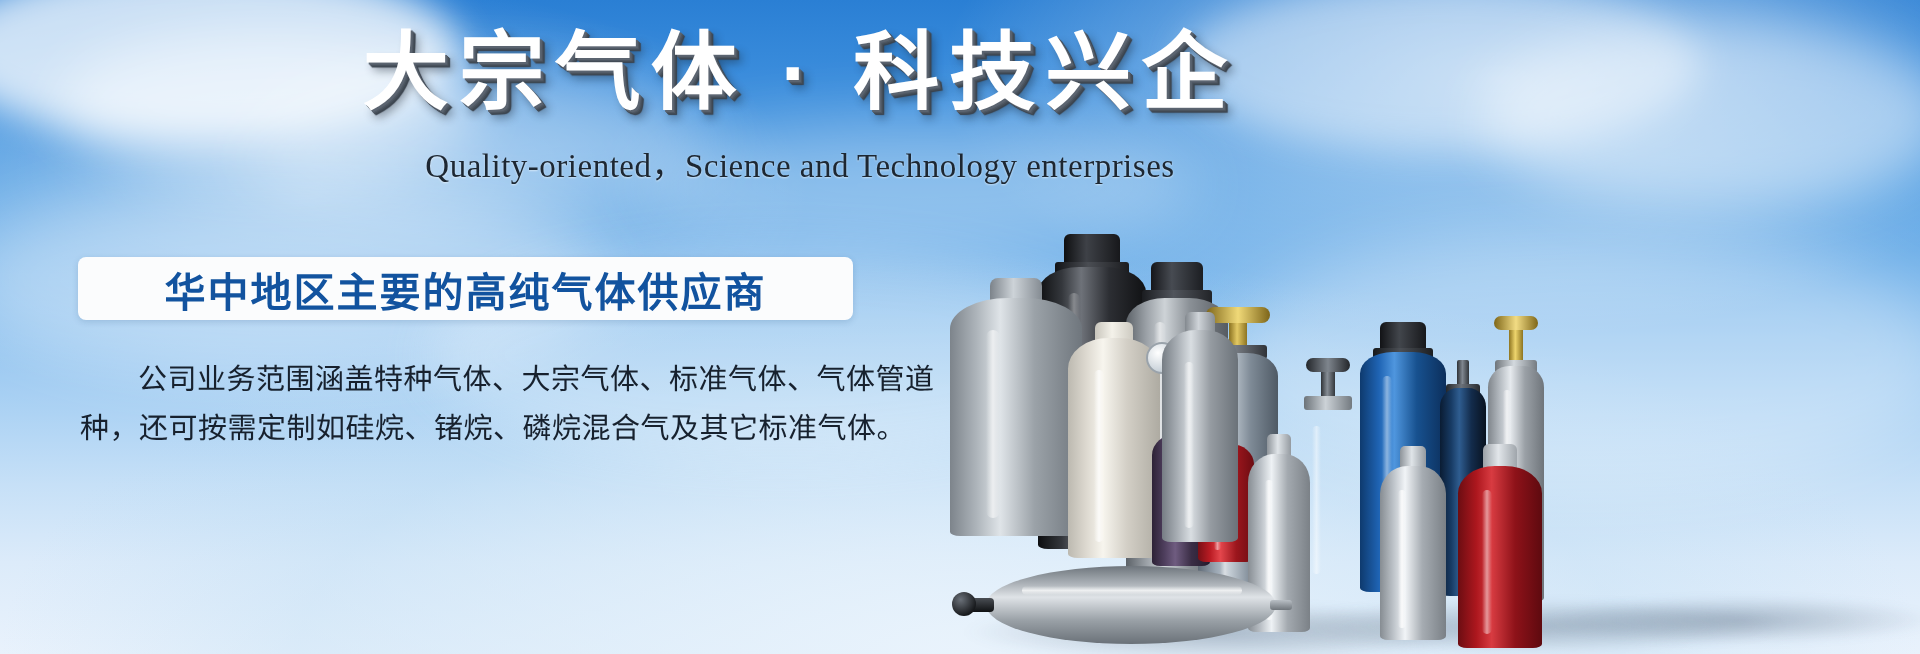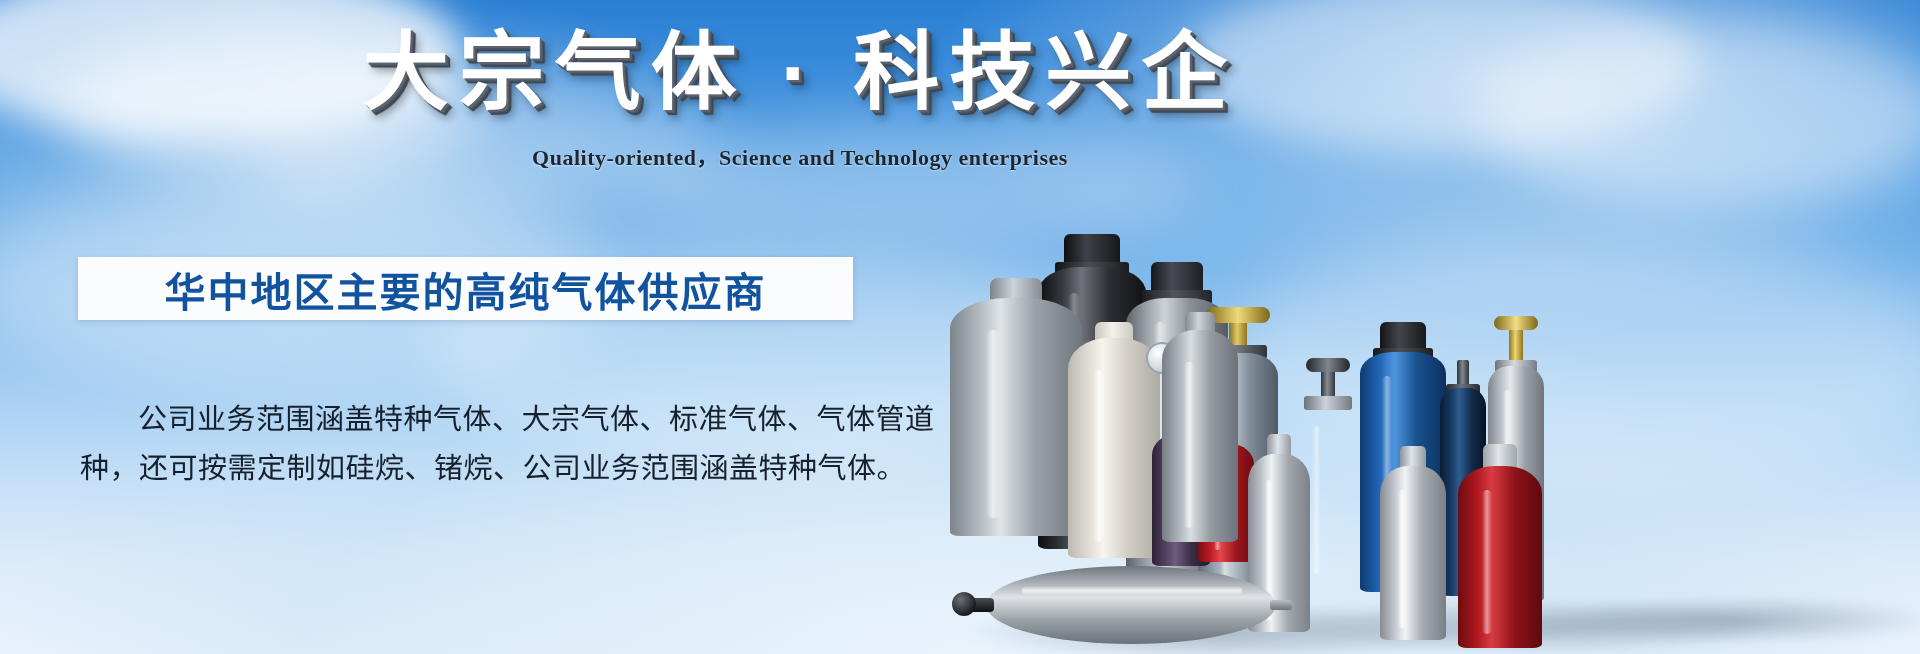--- a/index.html
+++ b/index.html
@@ -51,57 +51,57 @@
       4px 4px 0 #434c56,
       5px 5px 1px #3a424c,
       7px 8px 10px rgba(20,30,45,0.45);
   }
   .subhead{
     position:absolute;
     left:320px; top:139px;
     width:960px;
     text-align:center;
     font-family:"Liberation Serif","DejaVu Serif",serif;
-    font-weight:700;
-    font-size:22px;
+    font-weight:400;
+    font-size:33px;
     letter-spacing:0.5px;
     color:#1d2732;
     white-space:nowrap;
     text-shadow:0 1px 2px rgba(255,255,255,0.55);
   }
 
   .highlight-box{
     position:absolute;
     left:78px; top:257px;
     width:775px; height:63px;
     background:#fbfcfd;
     box-shadow:0 2px 6px rgba(30,70,120,0.18);
     display:flex;
     align-items:center;
     justify-content:center;
+    border-radius:8px;
   }
   .highlight-box .hl-text{
     font-family:"Liberation Sans","DejaVu Sans",sans-serif;
     font-weight:700;
     font-size:41px;
     letter-spacing:2px;
     color:#12539f;
     white-space:nowrap;
   }
 
   .paragraph{
     position:absolute;
     left:80px; top:355px;
     width:790px;
     font-family:"Liberation Serif","DejaVu Serif",serif;
     font-size:29px;
     line-height:49px;
     color:#17212e;
     letter-spacing:0.5px;
-    margin-top:40px;
   }
   .paragraph .pline{white-space:nowrap;}
   .paragraph .pline.indent{text-indent:58px;}
 
   
   .cluster{position:absolute;left:940px;top:150px;width:980px;height:504px;}
   .cyl{position:absolute;bottom:0;}
 
   .body{
     position:absolute;bottom:0;left:0;right:0;
@@ -171,21 +171,21 @@
   <div class="headline">大宗气体 · 科技兴企</div>
 
   <div class="subhead">Quality-oriented，Science and Technology enterprises</div>
 
   <div class="highlight-box">
     <span class="hl-text">华中地区主要的高纯气体供应商</span>
   </div>
 
   <div class="paragraph">
     <div class="pline indent">公司业务范围涵盖特种气体、大宗气体、标准气体、气体管道</div>
-    <div class="pline">种，还可按需定制如硅烷、锗烷、公司业务范围涵盖特种气体。</div>
+    <div class="pline">种，还可按需定制如硅烷、锗烷、磷烷混合气及其它标准气体。</div>
   </div>
 
   <div class="cluster">
 
     <div class="shadow-blob" style="left:20px;bottom:-8px;width:520px;height:60px;"></div>
     <div class="shadow-blob" style="left:330px;bottom:0px;width:520px;height:55px;"></div>
     <div class="shadow-blob" style="left:600px;bottom:10px;width:400px;height:48px;"></div>
 
     <div class="cyl" style="left:98px;bottom:105px;width:108px;height:285px;">
       <div class="cap" style="top:-30px;width:56px;height:34px;background:linear-gradient(90deg,#0e0f11,#3e4147 40%,#17181b);"></div>

